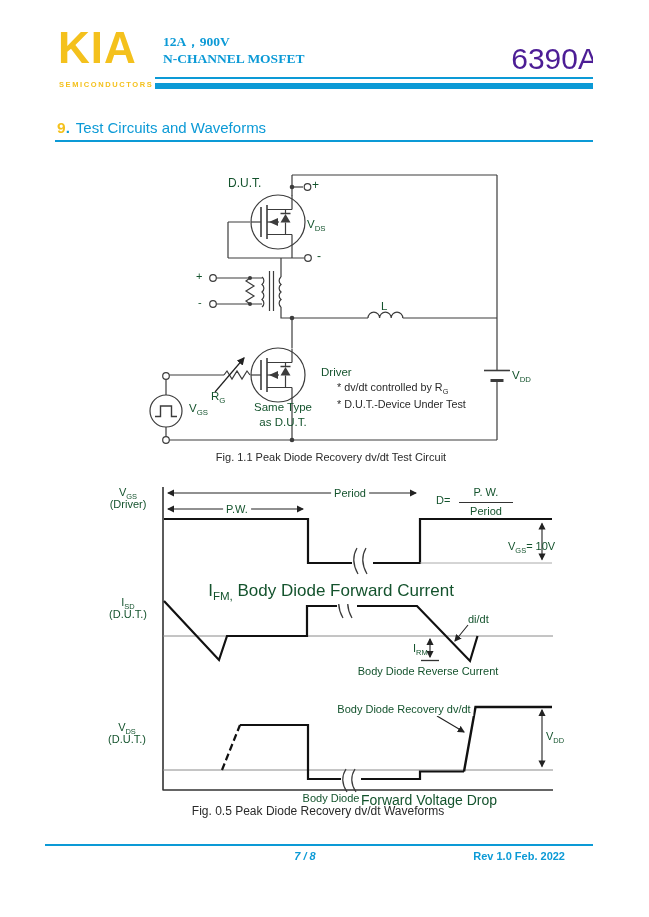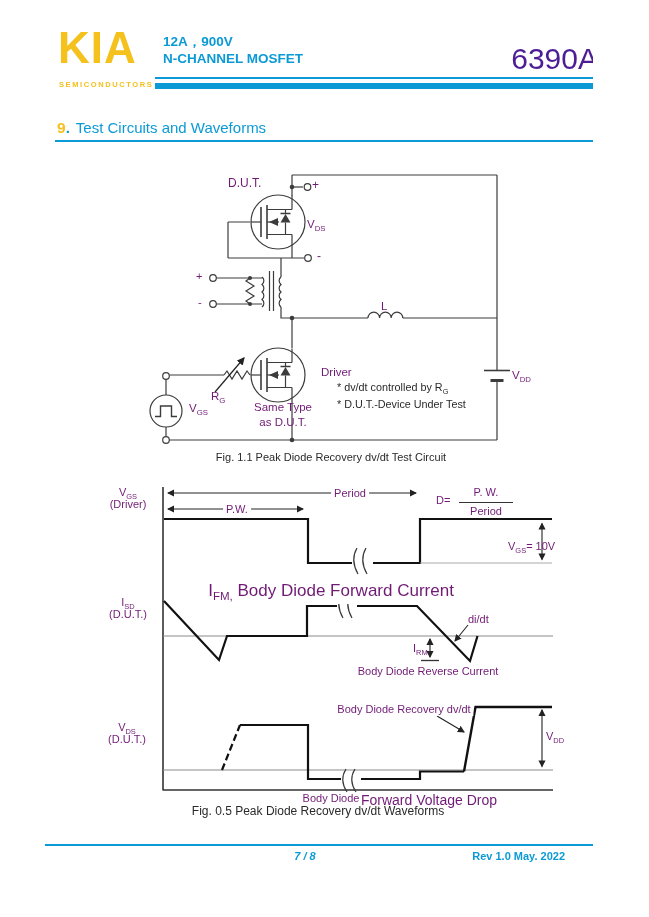--- a/index.html
+++ b/index.html
@@ -1,27 +1,27 @@
 <!DOCTYPE html>
 <html><head>
 <meta charset="utf-8">
 <style>
   html,body{margin:0;padding:0;background:#fff;}
   .page{position:relative;width:593px;height:917px;background:#fff;
         font-family:"Liberation Sans",sans-serif;overflow:hidden;}
-  .lbl{position:absolute;white-space:nowrap;color:#701a75;font-size:11.5px;line-height:1.15;}
+  .lbl{position:absolute;white-space:nowrap;color:#14532d;font-size:11.5px;line-height:1.15;}
   .ctr{transform:translateX(-50%);text-align:center;}
   .wbg{background:#fff;padding:0 3px;}
   sub{font-size:0.68em;}
   .rule{position:absolute;background:#0c9ad6;}
   .logo{position:absolute;left:58px;top:26px;font-size:44px;font-weight:bold;
         color:#f4c11d;letter-spacing:1px;line-height:1;}
   .logosub{position:absolute;left:59px;top:80px;font-size:7.5px;font-weight:bold;
         color:#f4c11d;letter-spacing:1.6px;}
-  .hdrline{position:absolute;left:163px;font-size:13.5px;font-weight:bold;color:#0c9ad6;}
+  .hdrline{position:absolute;left:163px;font-size:13.5px;font-weight:bold;color:#0c9ad6;font-family:Liberation Serif, serif;}
   .partnum{position:absolute;left:480px;top:42px;width:118px;text-align:right;
         font-size:30px;color:#4c1d95;}
   .sect{position:absolute;left:57px;top:119px;font-size:15px;}
   .sect .num{color:#f4c11d;font-weight:bold;font-size:15.5px;}
   .sect .dot{color:#0c9ad6;font-weight:bold;}
   .sect .ttl{color:#0c9ad6;margin-left:6px;}
   .notes{position:absolute;left:337px;top:381px;font-size:10.8px;line-height:13.2px;color:#2a2a2a;}
   .cap{font-size:11px;color:#2a2a2a;}
   .cap2{font-size:12px;color:#2a2a2a;}
   .foot{position:absolute;top:850px;font-size:11px;font-weight:bold;color:#0c9ad6;}
@@ -188,15 +188,15 @@
   <div class="lbl ctr" style="left:127px;top:733px;font-size:11px;">(D.U.T.)</div>
   <div class="lbl ctr wbg" style="left:404px;top:703px;font-size:11px;">Body Diode Recovery dv/dt</div>
   <div class="lbl" style="left:546px;top:730px;font-size:11px;"><span>V</span><sub>DD</sub></div>
   <div class="lbl ctr" style="left:331px;top:792px;font-size:11px;">Body Diode</div>
   <div class="lbl ctr" style="left:429px;top:792px;font-size:14px;">Forward Voltage Drop</div>
 
   <div class="lbl ctr cap2" style="left:318px;top:805px;">Fig. 0.5 Peak Diode Recovery dv/dt Waveforms</div>
 
   <div class="rule" style="left:45px;top:844px;width:565px;height:1.5px;"></div>
   <div class="foot ctr" style="left:305px;font-style:italic;">7 / 8</div>
-  <div class="foot" style="left:430px;width:135px;text-align:right;">Rev 1.0 May. 2022</div>
+  <div class="foot" style="left:430px;width:135px;text-align:right;">Rev 1.0 Feb. 2022</div>
 
 </div>
 
 </body></html>

